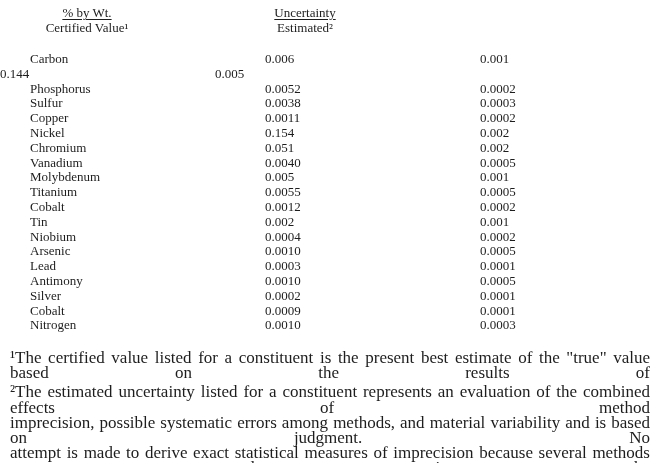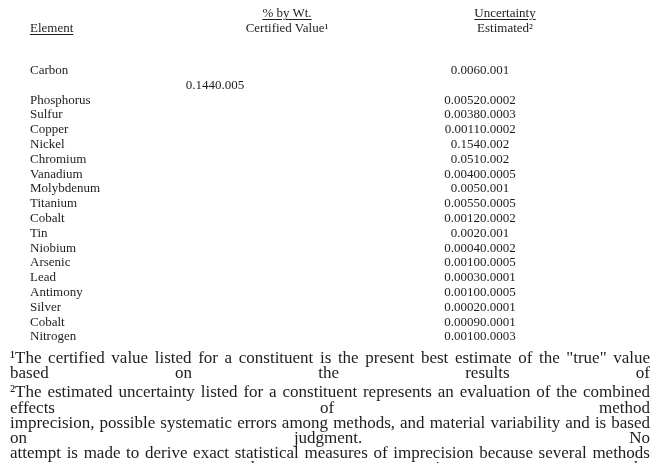--- a/index.html
+++ b/index.html
@@ -18,47 +18,44 @@
     align-items: flex-end;
     padding-top: 6px;
     font-size: 13px;
     line-height: 14.5px;
   }
   .h-el  { width: 200px; padding-left: 30px; box-sizing: border-box; }
   .h-val { width: 174px; text-align: center; }
   .h-unc { width: 200px; margin-left: 31px; text-align: center; }
   .u { text-decoration: underline; text-underline-offset: 2px; }
   
-  .rows { margin-top: 28px; font-size: 13px; line-height: 14.8px; }
+  .rows { margin-top: 17px; font-size: 13px; line-height: 14.8px; }
   .row { display: flex; }
   .c-el  { width: 265px; padding-left: 30px; box-sizing: border-box; }
-  .c-val { width: 215px; text-align: right; }
+  .c-val { width: 215px; }
   .c-unc { width: 181px; }
   
   .footnotes {
     position: absolute;
     left: 10px;
     top: 350px;
     width: 640px;
     font-size: 17px;
     line-height: 15.2px;
   }
   .fn2 { margin-top: 4px; }
   .jline { text-align: justify; text-align-last: justify; }
   .lline { text-align: left; }
 </style>
 </head>
 <body>
 
 <div class="page">
 
   <div class="thead">
-    <div class="h-el">
-      <span class="u">Element</span>
-    </div>
     <div class="h-val">
       <div><span class="u">% by Wt.</span></div>
       <div>Certified Value¹</div>
     </div>
     <div class="h-unc">
       <div><span class="u">Uncertainty</span></div>
       <div>Estimated²</div>
     </div>
   </div>
 

